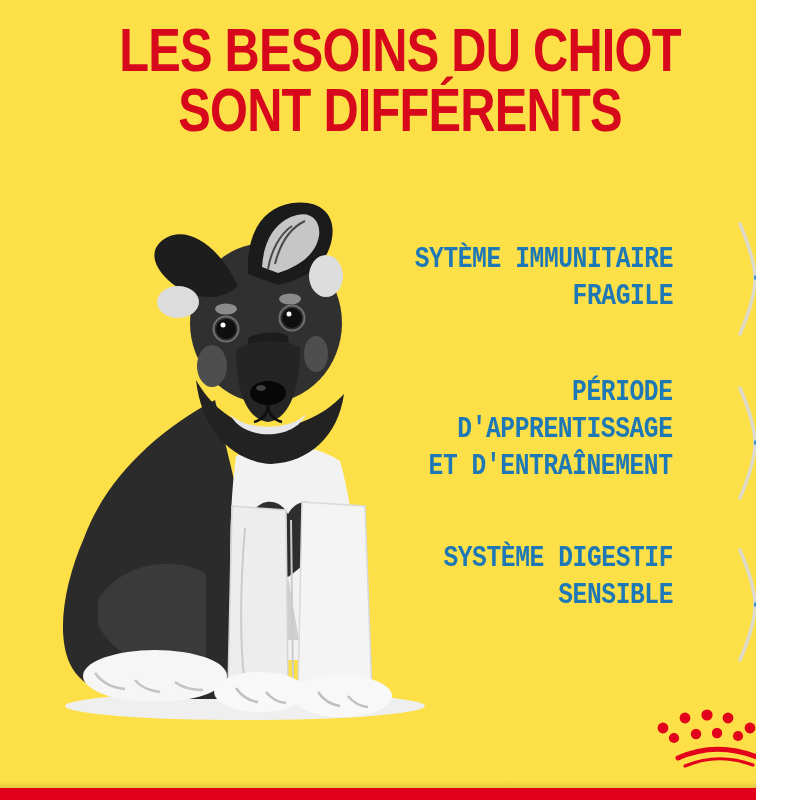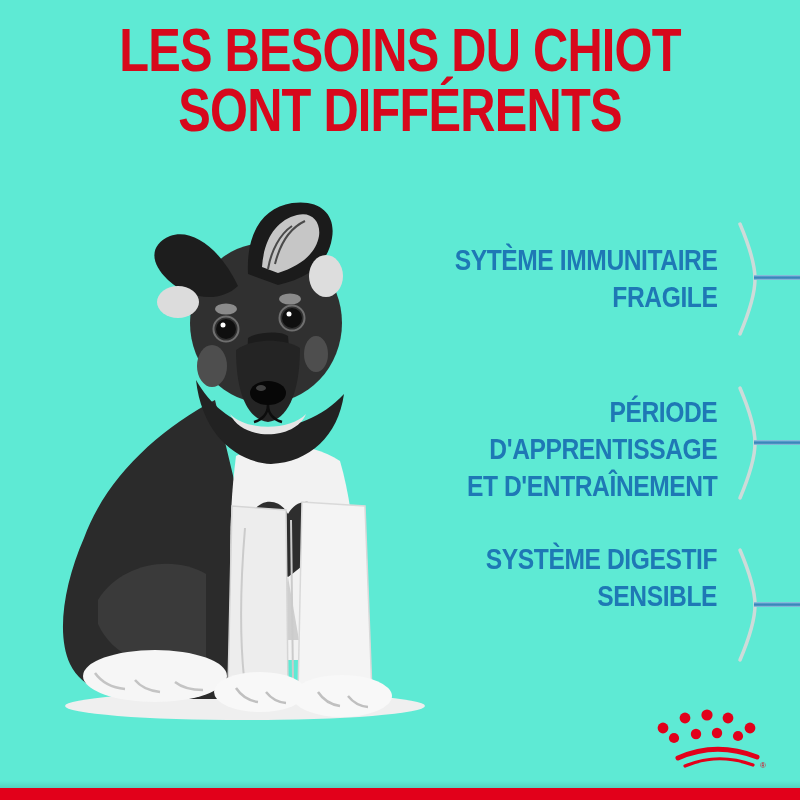--- a/index.html
+++ b/index.html
@@ -1,35 +1,36 @@
 <!DOCTYPE html>
 <html><head>
 <meta charset="utf-8">
 <style>
   html,body{margin:0;padding:0;background:#fff;}
   .poster{
-    position:relative;width:800px;height:800px;overflow:hidden;background:#5eead4;
+    position:relative;width:736px;height:800px;overflow:hidden;background:#fde047;
     font-family:"Liberation Sans","DejaVu Sans",sans-serif;
+    padding-left:20px;
   }
   
   .title{position:absolute;top:20px;left:0;width:800px;text-align:center;}
   .title-line{
     color:#d7081c;font-weight:bold;font-size:61px;line-height:60px;
     letter-spacing:-1px;white-space:nowrap;
     transform:scaleX(0.80);transform-origin:50% 0;
   }
   
-  .callout{position:absolute;right:83px;text-align:right;}
+  .callout{position:absolute;right:83px;text-align:right;font-family:Liberation Mono, monospace;}
   .callout-text{
     color:#1e78b5;font-weight:bold;font-size:30px;line-height:37px;
     letter-spacing:-0.5px;white-space:nowrap;
     transform:scaleX(0.82);transform-origin:100% 0;
   }
   .callout-1{top:241px;}
-  .callout-2{top:393px;}
+  .callout-2{top:374px;}
   .callout-3{top:540px;}
   
   .curve{position:absolute;left:732px;width:30px;height:122px;pointer-events:none;}
   .curve-1{top:218px;}
   .curve-2{top:382px;}
   .curve-3{top:544px;}
   
   .connector{
     position:absolute;left:754px;width:46px;height:5px;
     background:linear-gradient(180deg,#9ec9e3 0%,#4a93c5 35%,#2f7fb4 60%,#9ec9e3 100%);

